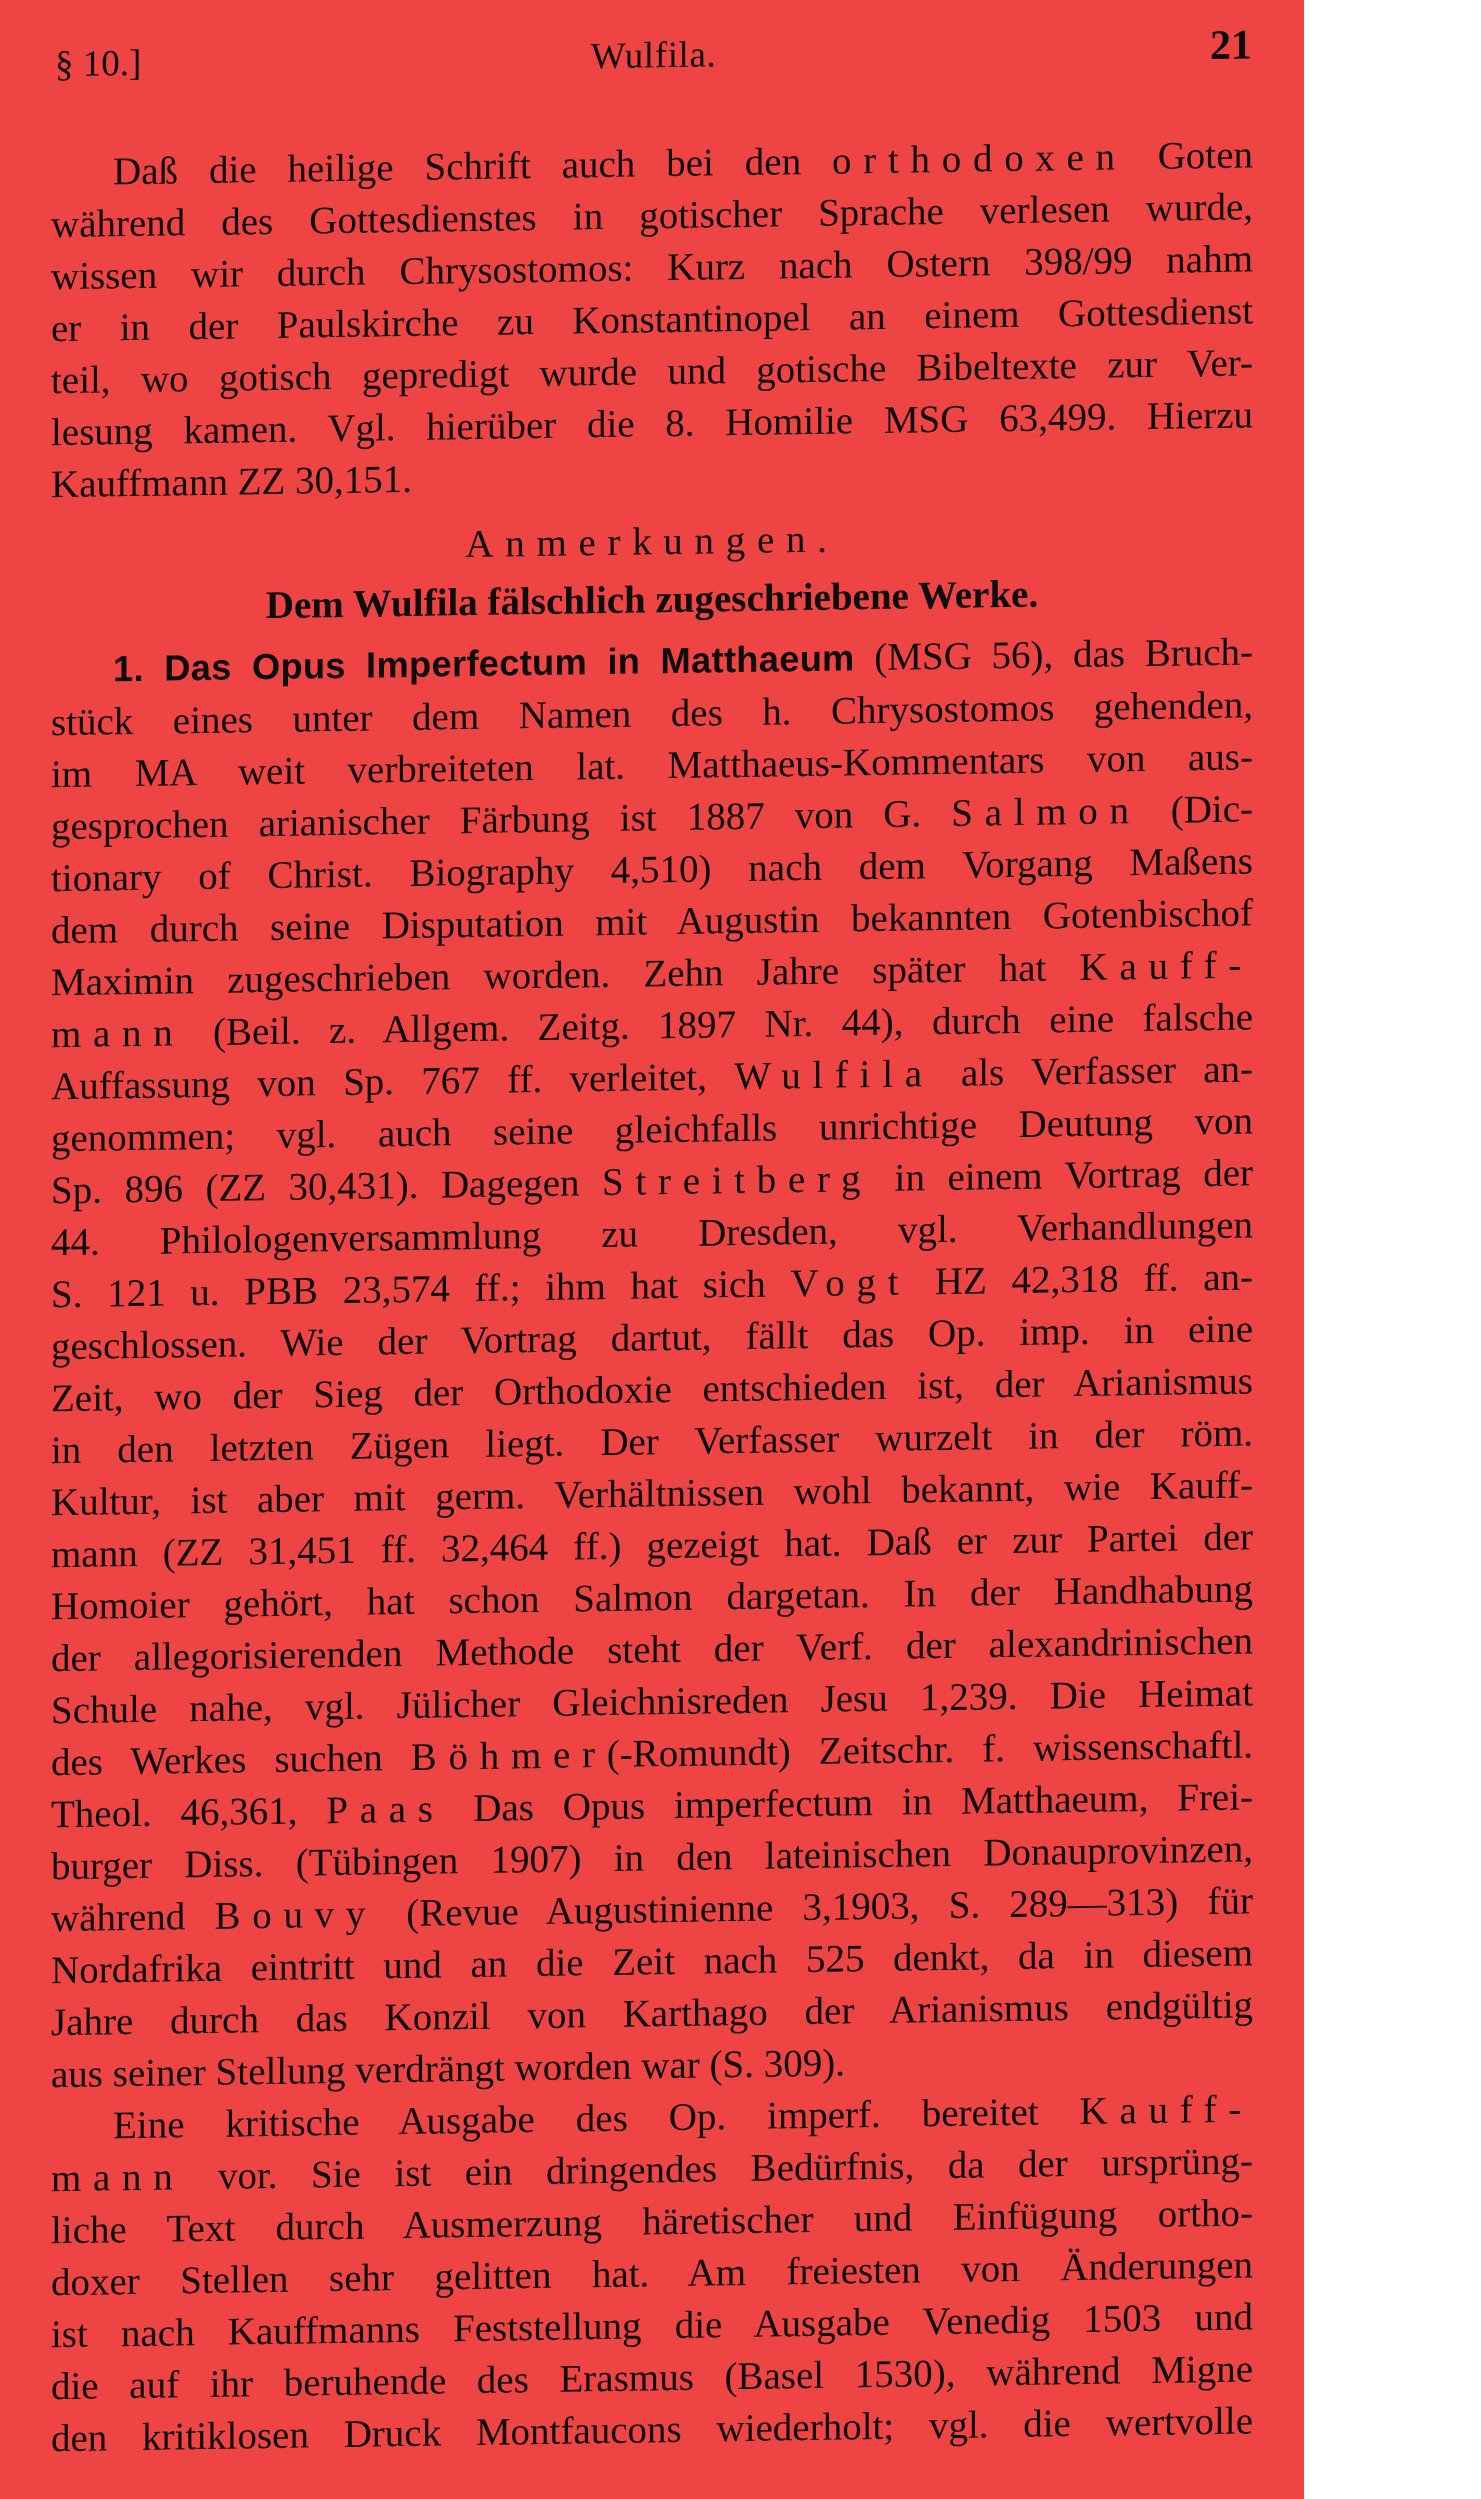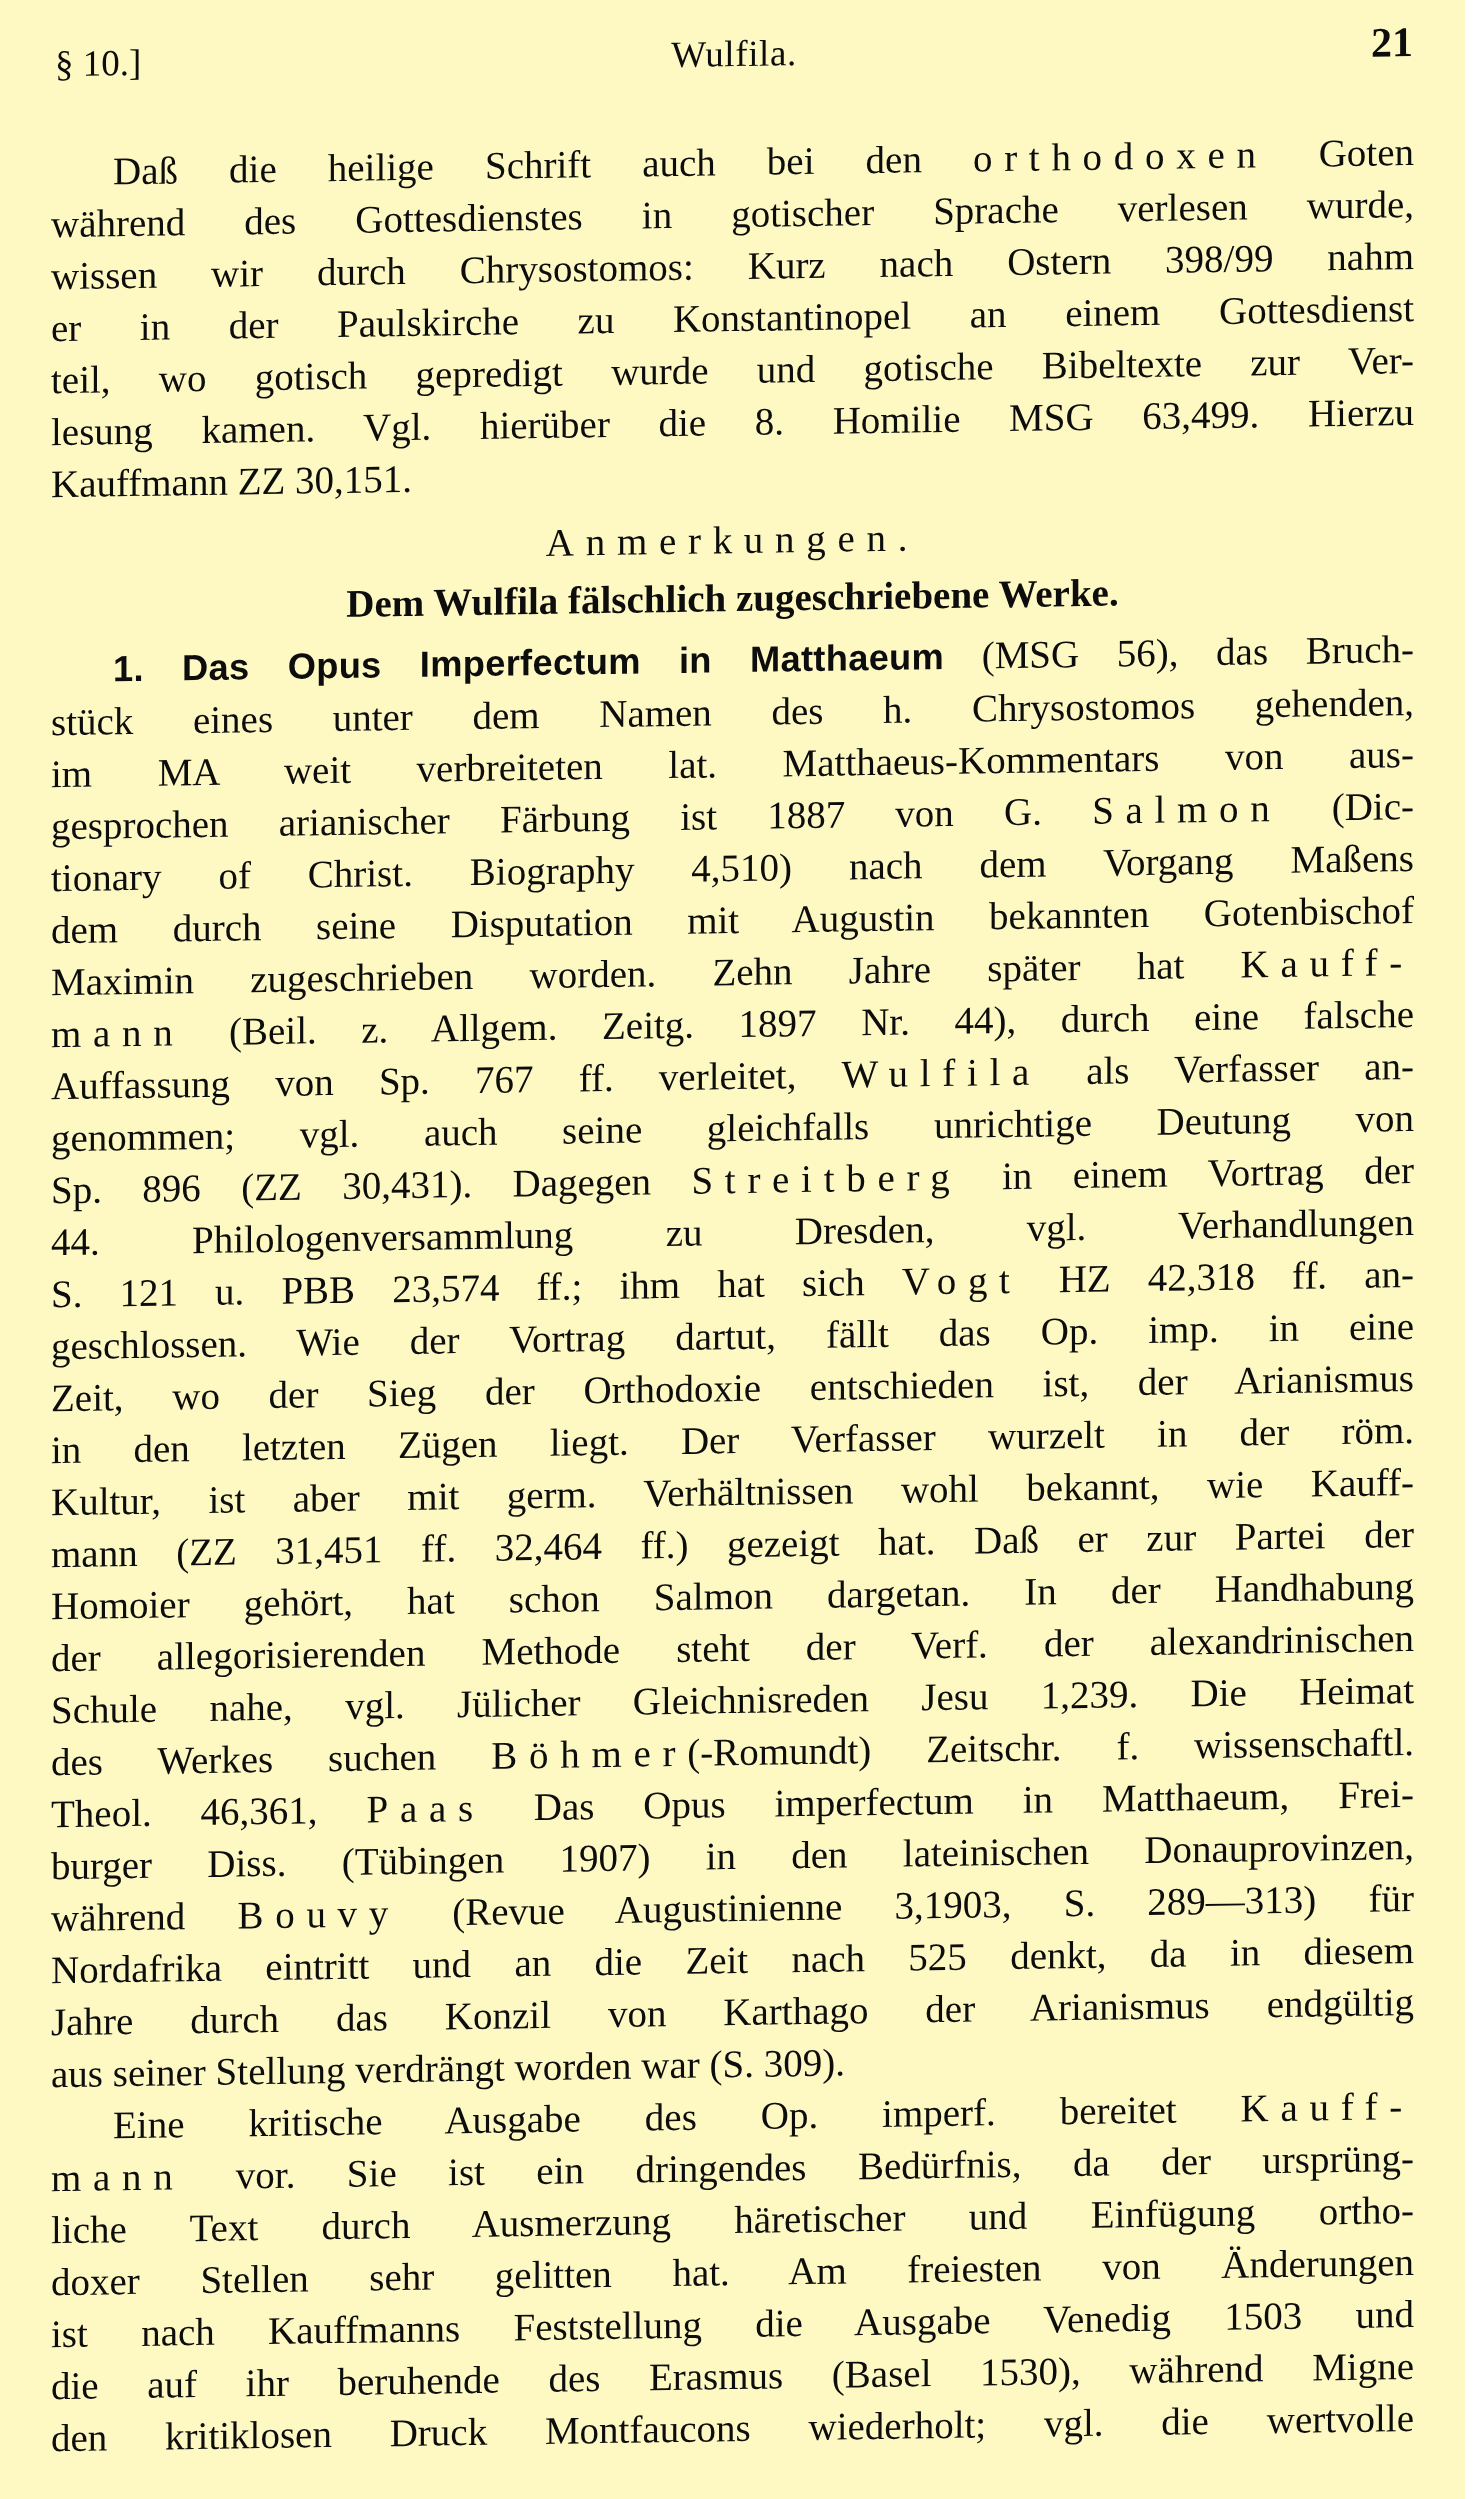--- a/index.html
+++ b/index.html
@@ -4,21 +4,21 @@
 <style>
   * { box-sizing: border-box; }
   html, body { margin: 0; padding: 0; }
   body {
     width: 1481px; height: 2500px;
     background: #ffffff;
     font-family: "Liberation Serif", "DejaVu Serif", serif;
     color: #0d0d0d;
     overflow: hidden;
   }
-  .page { position: relative; width: 1465px; height: 2500px; background: #fef9c3; overflow: hidden; }
+  .page { position: relative; width: 1304px; height: 2500px; background: #ef4444; overflow: hidden; }
   
   .skew { transform: skewY(-0.85deg); transform-origin: 0 0; }
 
   .header { display: flex; align-items: baseline; padding: 39px 52px 0 55px; font-size: 37px; }
   .h-left  { flex: 0 0 300px; }
   .h-center{ flex: 1; text-align: center; letter-spacing: 0.6px; }
   .h-right { flex: 0 0 300px; text-align: right; font-size: 42px; font-weight: bold; }
 
   .textblock { margin: 60px 51px 0 51px; font-size: 39px; line-height: 52px; }
   .line { text-align: justify; }

